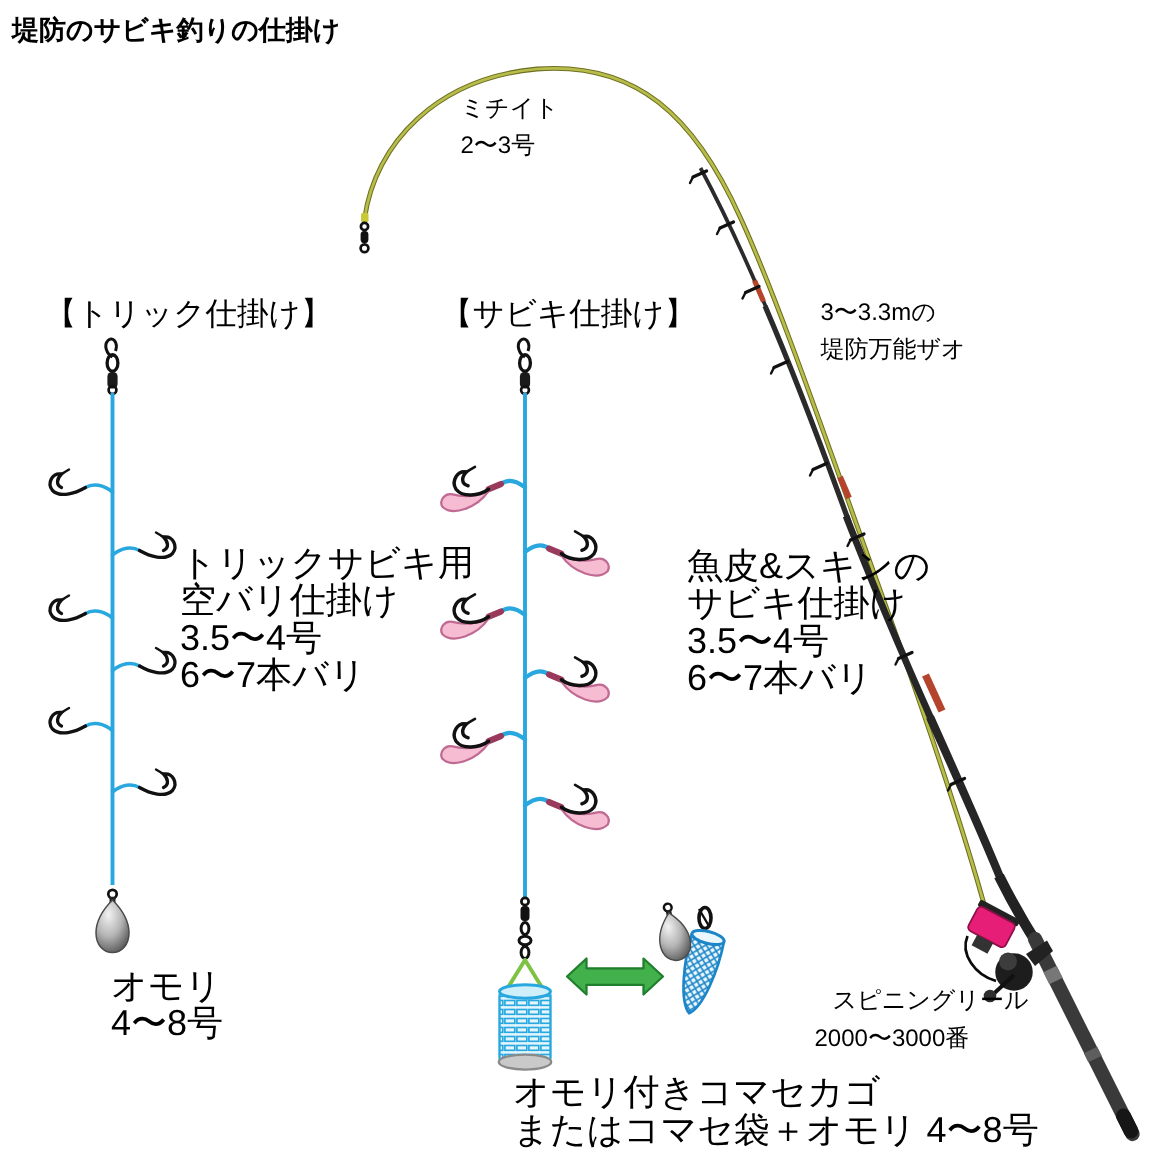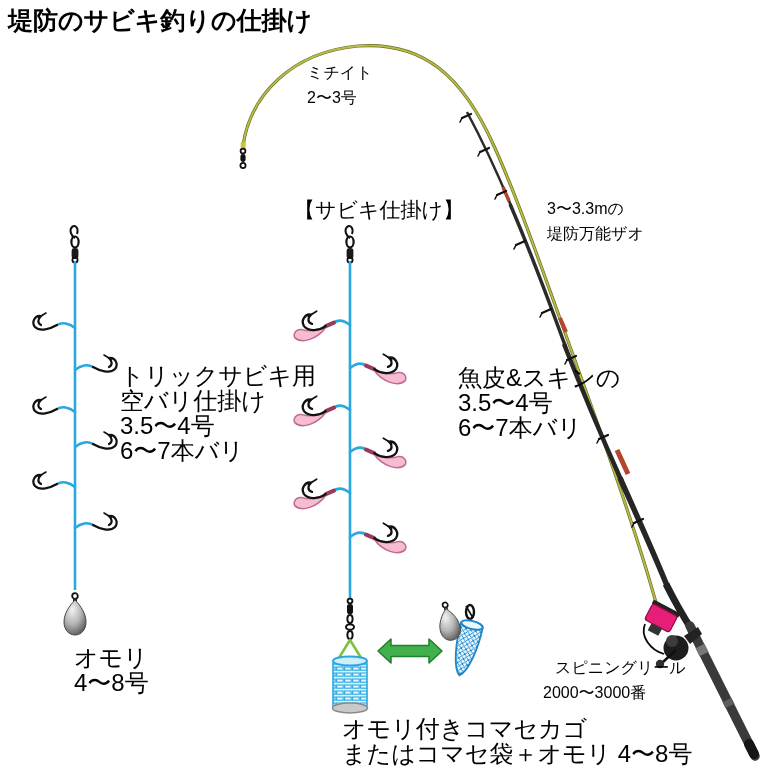--- a/index.html
+++ b/index.html
@@ -2,21 +2,21 @@
 <html><head>
 <meta charset="utf-8">
 <style>
   html,body{margin:0;padding:0;background:#fff;}
   .canvas{
     position:relative;width:768px;height:768px;background:#ffffff;overflow:hidden;
     font-family:"Liberation Sans","DejaVu Sans",sans-serif;color:#000;
   }
   .lbl{position:absolute;white-space:nowrap;line-height:25px;font-size:24px;}
   .lbl div{height:25px;}
-  .title{font-size:25px;font-weight:bold;line-height:30px;}
+  .title{font-size:18px;font-weight:bold;line-height:30px;}
   .hdr{font-size:21px;}
   .big{font-size:16px;}
   svg{position:absolute;left:0;top:0;}
 </style>
 </head>
 <body>
 
 <div class="canvas">
 
   <svg width="768" height="768" viewBox="0 0 768 768">
@@ -205,32 +205,34 @@
   <div class="lbl big" style="left:307px;top:60px;">
     <div>ミチイト</div>
     <div>2〜3号</div>
   </div>
 
   <div class="lbl big" style="left:547px;top:196px;">
     <div>3〜3.3mの</div>
     <div>堤防万能ザオ</div>
   </div>
 
+  <div class="lbl hdr" style="left:30px;top:197px;">【トリック仕掛け】</div>
 
   <div class="lbl hdr" style="left:294px;top:197px;">【サビキ仕掛け】</div>
 
   <div class="lbl" style="left:120px;top:363px;">
     <div>トリックサビキ用</div>
     <div>空バリ仕掛け</div>
     <div>3.5〜4号</div>
     <div>6〜7本バリ</div>
   </div>
 
   <div class="lbl" style="left:418px;top:365px;margin-left:40px;">
     <div>魚皮&amp;スキンの</div>
+    <div>サビキ仕掛け</div>
     <div>3.5〜4号</div>
     <div>6〜7本バリ</div>
   </div>
 
   <div class="lbl" style="left:59px;top:645px;margin-left:15px;">
     <div>オモリ</div>
     <div>4〜8号</div>
   </div>
 
   <div class="lbl" style="left:297px;top:716px;margin-left:45px;">

